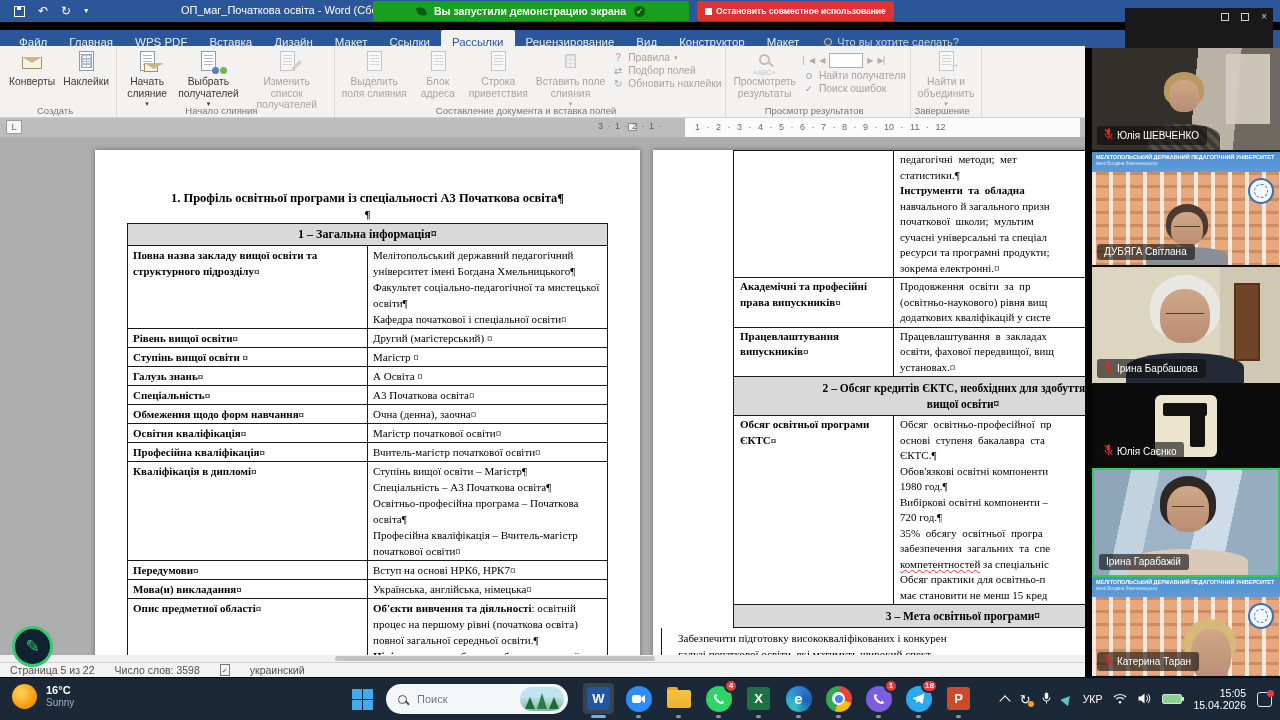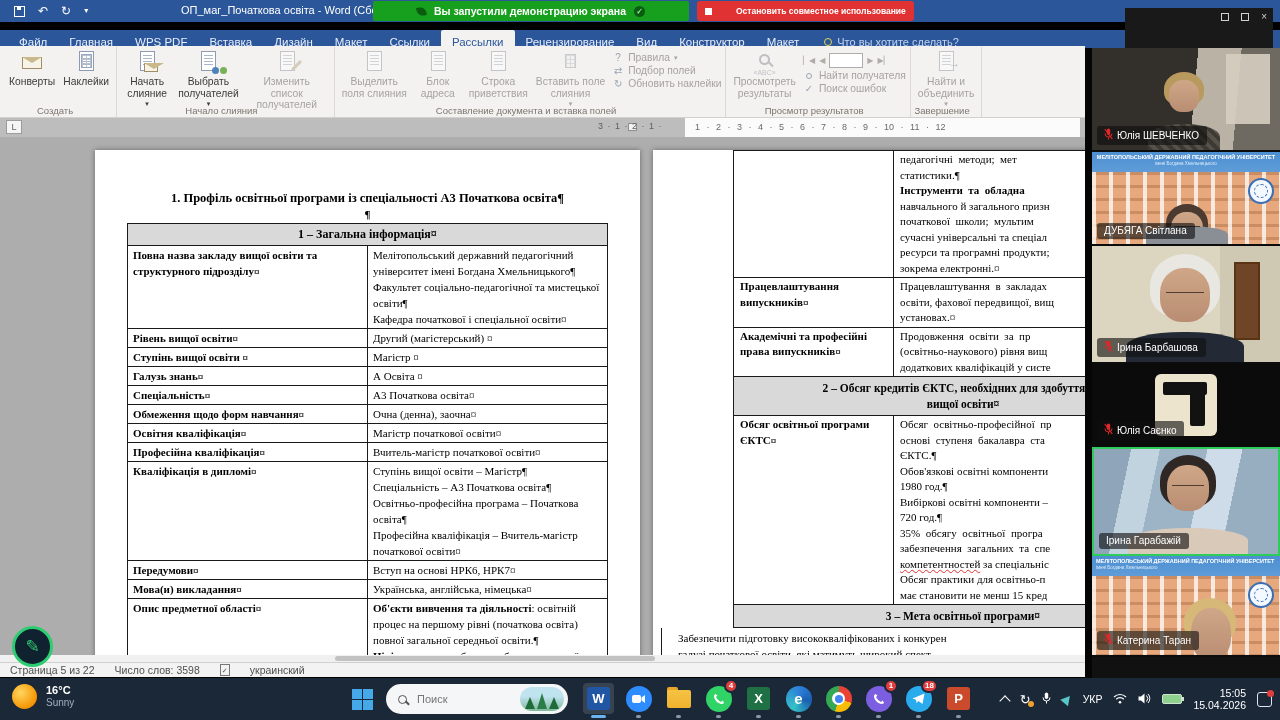--- a/index.html
+++ b/index.html
@@ -12,21 +12,21 @@
   .qat{position:absolute;left:14px;top:3px;display:flex;gap:13px;align-items:center;height:16px;}
   .qat .sv{width:11px;height:11px;border:1.5px solid #fff;position:relative;}
   .qat .sv::before{content:"";position:absolute;left:2px;top:0;width:4px;height:3px;background:#fff;}
   .qat .gl{font-size:12px;line-height:12px;color:#fff;}
   .win-title{position:absolute;left:181px;top:4px;font-size:11px;color:#fff;white-space:nowrap;}
   .share-banner{position:absolute;left:373px;top:1px;width:316px;height:20px;background:#17a01e;border-radius:2px;
     display:flex;align-items:center;justify-content:center;gap:8px;color:#fff;font-size:10.5px;font-weight:bold;}
   .leaf{width:9px;height:9px;background:#0b5c10;border-radius:0 70% 0 70%;transform:rotate(-15deg);}
   .shieldok{width:11px;height:11px;background:#0b5c10;border-radius:50%;color:#8df59a;font-size:8px;line-height:11px;text-align:center;}
   .stop-share{position:absolute;left:697px;top:1px;height:20px;padding:0 8px;background:#e03232;border-radius:3px;
-    display:flex;align-items:center;gap:24px;color:#fff;font-size:8.5px;font-weight:bold;white-space:nowrap;}
+    display:flex;align-items:center;gap:4px;color:#fff;font-size:8.5px;font-weight:bold;white-space:nowrap;}
   .stopsq{width:7px;height:7px;background:#fff;}
 
   .tabrow{position:absolute;left:0;top:30px;width:1280px;height:24px;background:#2b579a;display:flex;align-items:flex-end;padding-left:8px;}
   .tab{color:#e8eefb;font-size:11.5px;line-height:24px;padding:0 11px;cursor:default;white-space:nowrap;}
   .tab.active{background:#f3f2f1;color:#2b579a;border-radius:2px 2px 0 0;}
   .tellme{display:flex;align-items:center;gap:5px;margin-left:14px;color:#c3d3ee;font-size:11px;line-height:24px;}
   .bulb{width:8px;height:8px;border:1.5px solid #e8d44d;border-radius:50%;position:relative;}
   .bulb::after{content:"";position:absolute;left:2px;top:8px;width:2px;height:3px;background:#e8d44d;}
 
   .ribbon{position:absolute;left:0;top:46px;width:1085px;height:72px;background:#f3f2f1;border-bottom:1px solid #d4d0cc;
@@ -393,30 +393,30 @@
                 <td class="val"><span>педагогічні  методи;  мет
 статистики.¶
 </span><b>Інструменти  та  обладна</b><span>
 навчального й загального призн
 початкової  школи;  мультим
 сучасні універсальні та спеціал
 ресурси та програмні продукти;
 зокрема електронні.¤</span></td>
               </tr>
               <tr>
+                <td class="lbl">Академічні та професійні права випускників¤</td>
+                <td class="val"><span>Продовження  освіти  за  пр
+(освітньо-наукового) рівня вищ
+додаткових кваліфікацій у систе</span></td>
+              </tr>
+              <tr>
                 <td class="lbl">Працевлаштування випускників¤</td>
                 <td class="val"><span>Працевлаштування  в  закладах
 освіти, фахової передвищої, вищ
 установах.¤</span></td>
-              </tr>
-              <tr>
-                <td class="lbl">Академічні та професійні права випускників¤</td>
-                <td class="val"><span>Продовження  освіти  за  пр
-(освітньо-наукового) рівня вищ
-додаткових кваліфікацій у систе</span></td>
               </tr>
               <tr>
                 <td class="hd" colspan="2">2 – Обсяг кредитів ЄКТС, необхідних для здобуття від
 вищої освіти¤</td>
               </tr>
               <tr>
                 <td class="lbl">Обсяг освітньої програми ЄКТС¤</td>
                 <td class="val"><span>Обсяг  освітньо-професійної  пр
 основі  ступеня  бакалавра  ста
 ЄКТС.¶
@@ -469,21 +469,21 @@
         <span class="namechip">
           <span><svg width="9" height="12" viewBox="0 0 9 12">
               <rect x="2.8" y="0.5" width="3.4" height="6.5" rx="1.7" fill="#e02828"></rect>
               <path d="M1 5.5a3.5 3.5 0 0 0 7 0" stroke="#e02828" fill="none"></path>
               <line x1="4.5" y1="9" x2="4.5" y2="11.5" stroke="#e02828"></line>
               <line x1="0.8" y1="1" x2="8.2" y2="11" stroke="#e02828" stroke-width="1.2"></line>
             </svg></span>
           <span>Юлія ШЕВЧЕНКО</span>
         </span>
       </div>
-      <div class="tile scb" style="height: 94px; text-align: center;">
+      <div class="tile scb" style="height: 115px;">
         <div class="bannerbar">
           <div class="bl1">МЕЛІТОПОЛЬСЬКИЙ ДЕРЖАВНИЙ ПЕДАГОГІЧНИЙ УНІВЕРСИТЕТ</div>
           <div class="bl2">імені Богдана Хмельницького</div>
         </div>
         <span class="sky"></span>
         <span class="building"></span>
         <span class="mlogo"></span>
         <span class="hair" style="left:74px;top:52px;width:42px;height:38px;background:#4a3a30"></span>
         <span class="head" style="left:79px;top:60px;width:32px;height:34px"></span>
         <span class="glasses" style="left:82px;top:74px;width:26px"></span>

